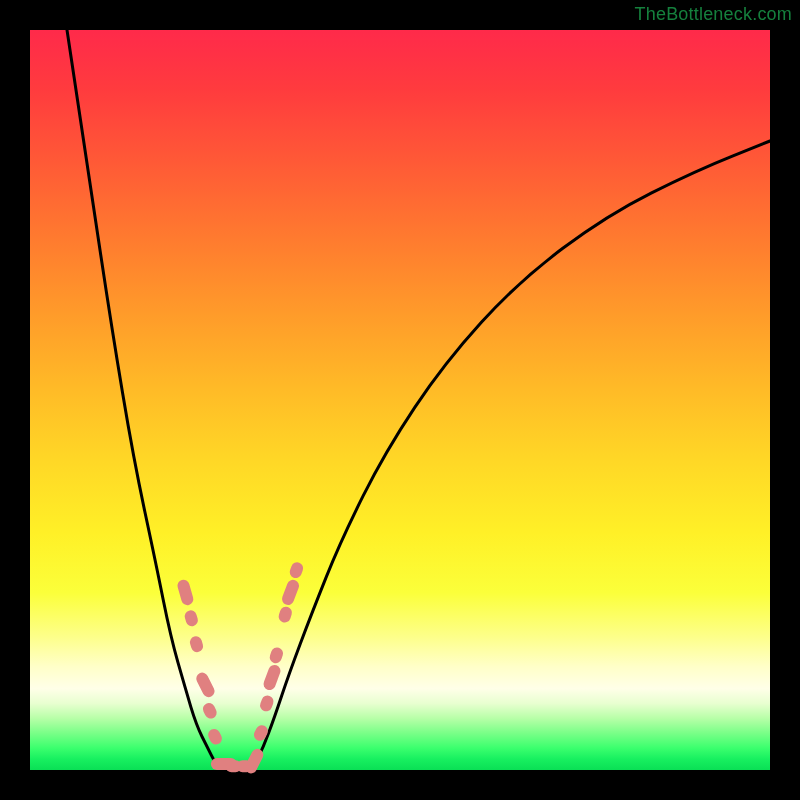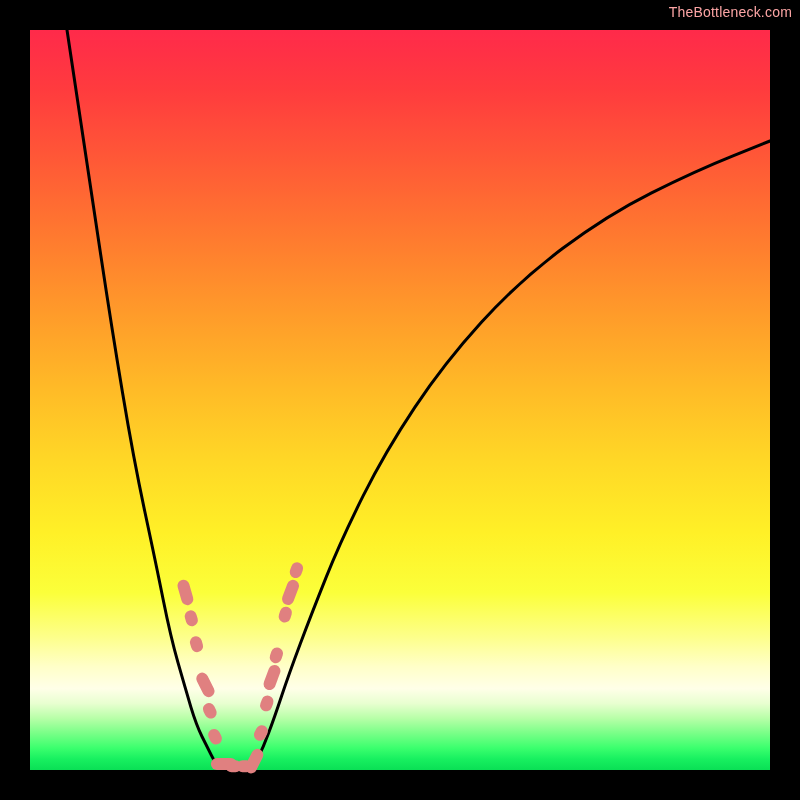--- a/index.html
+++ b/index.html
@@ -52,22 +52,22 @@
     left: 0;
     top: 0;
     width: 740px;
     height: 740px;
     overflow: visible;
   }
   .watermark {
     position: absolute;
     top: 4px;
     right: 8px;
-    color: #fca5a5;
-    font-size: 14px;
+    color: #15803d;
+    font-size: 18px;
     letter-spacing: 0.2px;
     font-weight: 400;
   }
 </style>
 </head>
 <body>
 
 <div class="frame">
   <div class="plot-area">
     <svg class="curves" viewBox="0 0 740 740">

